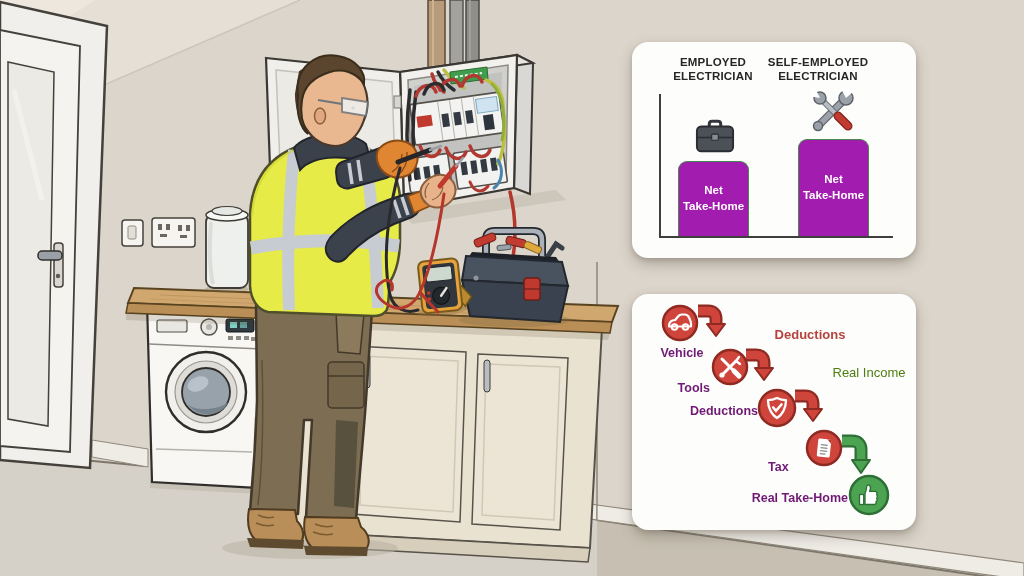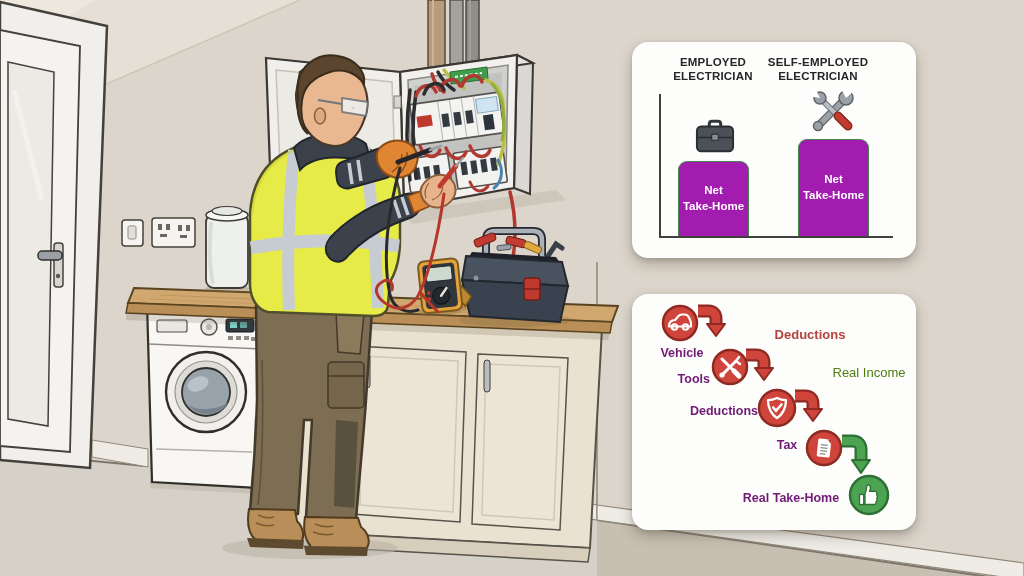--- a/index.html
+++ b/index.html
@@ -35,24 +35,24 @@
   .bar span{display:block;}
   .bar.bar1{left:17px;}
   .bar.bar2{left:137px;}
   .panel-icon{position:absolute;}
   #briefcase-icon{left:63px;top:76px;}
   #tools-icon-top{left:178px;top:46px;}
   .flabel{
     position:absolute;font-size:12.5px;font-weight:600;color:#701a75;white-space:nowrap;
   }
   .flabel.vehicle{left:16px;top:52px;width:68px;text-align:center;}
-  .flabel.tools{left:24px;top:78px;width:54px;text-align:right;}
+  .flabel.tools{left:24px;top:87px;width:54px;text-align:right;}
   .flabel.insurance{left:54px;top:110px;width:72px;text-align:right;}
-  .flabel.tax{left:136px;top:144px;width:38px;text-align:center;}
-  .flabel.rth{left:102px;top:197px;width:114px;text-align:center;}
+  .flabel.tax{left:136px;top:166px;width:38px;text-align:left;}
+  .flabel.rth{left:102px;top:197px;width:114px;text-align:right;}
   .flabel.deductions{left:134px;top:33px;width:88px;text-align:center;color:#b5433c;font-weight:bold;font-size:13px;}
   .flabel.realincome{left:186px;top:71px;width:102px;text-align:center;color:#4d7c0f;font-weight:normal;font-size:13px;}
 </style>
 </head>
 <body>
 
 <div id="stage">
 
   <svg id="scene" width="1024" height="576" viewBox="0 0 1024 576">
 

